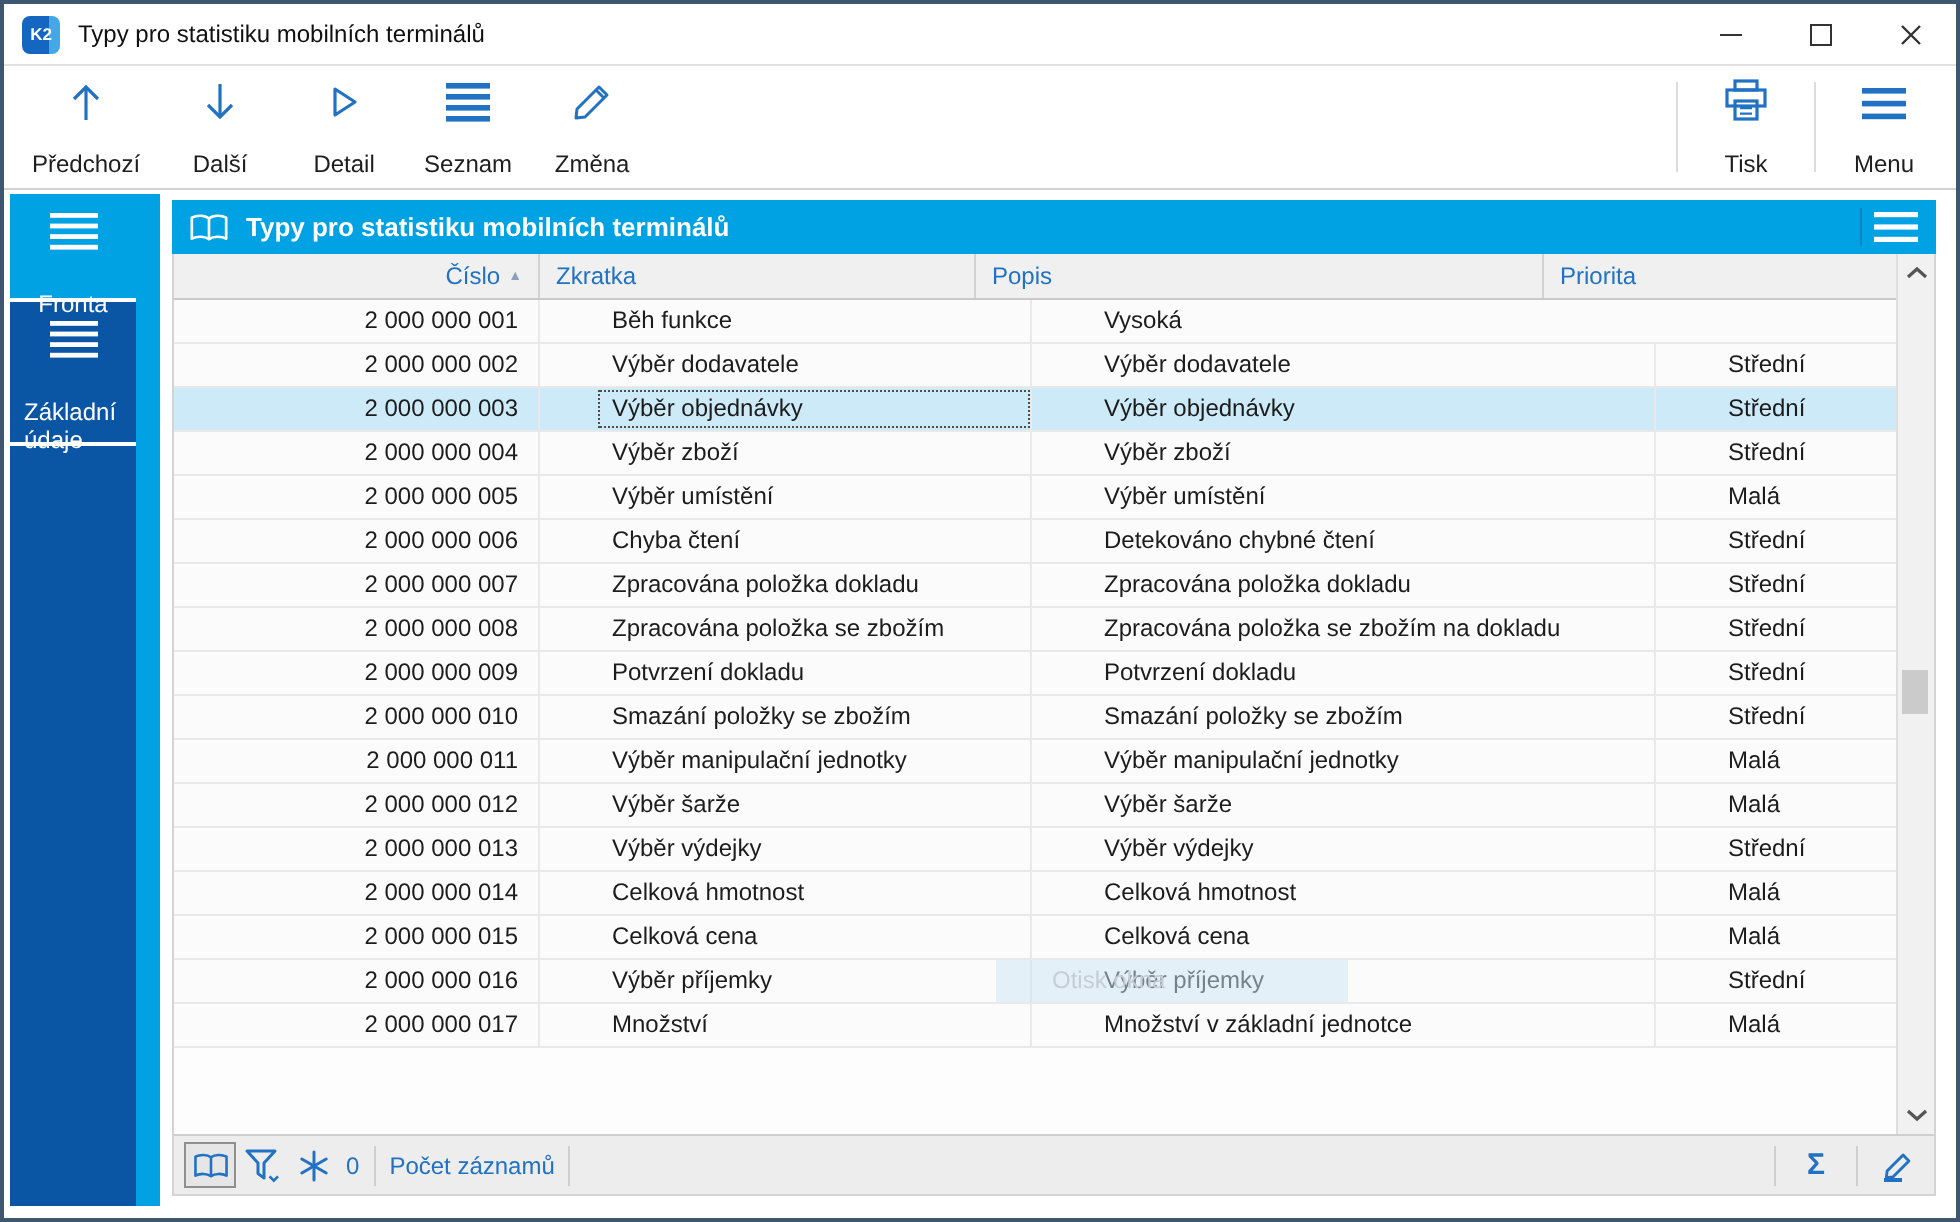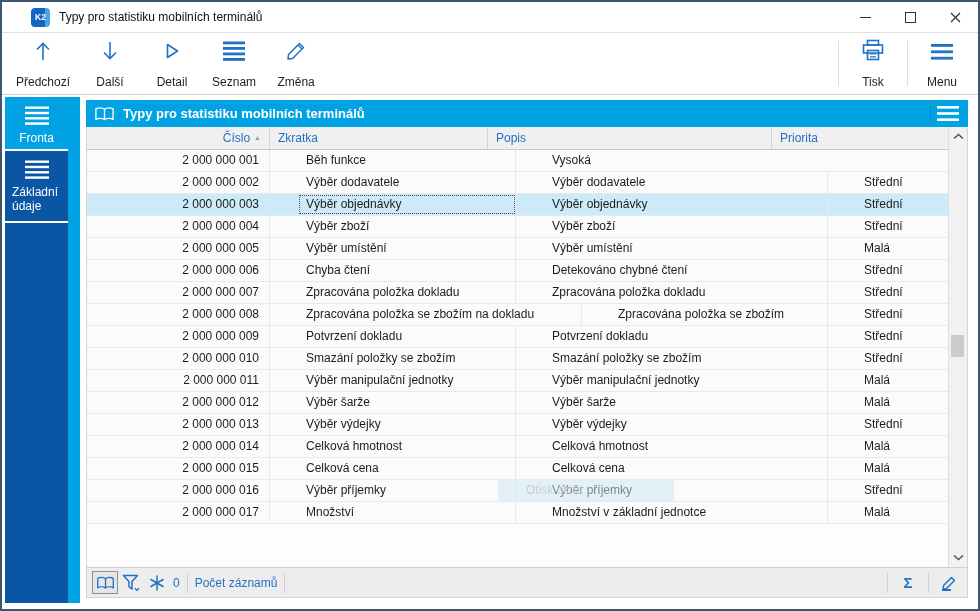--- a/index.html
+++ b/index.html
@@ -2,21 +2,21 @@
 <html><head>
 <meta charset="utf-8">
 <style>
   html,body{margin:0;padding:0;background:#cfd6dd;}
   .window{
     position:relative;width:980px;height:611px;box-sizing:border-box;
     border:2px solid #3f5671;background:#fff;overflow:hidden;
     font-family:"Liberation Sans",sans-serif;
   }
   
-  .titlebar{position:absolute;top:0;left:0;right:0;height:30px;background:#fff;display:flex;align-items:center;padding-left:9px;margin-left:20px;}
+  .titlebar{position:absolute;top:0;left:0;right:0;height:30px;background:#fff;display:flex;align-items:center;padding-left:9px;}
   .app-icon{width:19px;height:19px;border-radius:4px;background:linear-gradient(90deg,#1566c0 72%,#45a8e6 72%);
     color:#fff;font-size:8.5px;font-weight:bold;display:flex;align-items:center;justify-content:center;letter-spacing:0;}
   .win-title{margin-left:9px;font-size:12px;color:#101010;}
   .win-controls{position:absolute;right:0;top:0;height:30px;display:flex;}
   .win-btn{width:45px;height:30px;display:flex;align-items:center;justify-content:center;color:#333;}
   .min-glyph{width:11px;height:1px;background:#333;}
   .max-glyph{width:9px;height:9px;border:1px solid #333;}
   
   .toolbar{position:absolute;top:30px;left:0;right:0;height:63px;box-sizing:border-box;
     border-top:1px solid #e2e2e2;border-bottom:1px solid #d2d2d2;background:#fff;
@@ -30,21 +30,21 @@
   .main{position:absolute;top:93px;left:0;right:0;bottom:0;background:#fff;}
   
   .sidebar{position:absolute;left:3px;top:2px;bottom:6px;width:75px;background:#0a55a4;}
   .sb-strip{position:absolute;right:0;top:0;bottom:0;width:12px;background:#00a2e3;}
   .sb-tabs{position:absolute;left:0;top:0;width:63px;}
   .sb-tab{box-sizing:border-box;border-bottom:2px solid #fff;color:#fff;padding-top:9px;}
   .sb-tab.active{background:#00a2e3;}
   .sb-tab:nth-child(1){height:54px;}
   .sb-tab:nth-child(2){height:72px;}
   .sb-burger{display:flex;justify-content:center;}
-  .sb-label{font-size:12px;margin-top:5px;text-align:center;line-height:14px;padding:0 3px;}
+  .sb-label{font-size:12px;margin-top:19px;text-align:center;line-height:14px;padding:0 3px;}
   .sb-tab:nth-child(2) .sb-label{text-align:left;padding-left:7px;}
   
   .panel{position:absolute;left:84px;right:10px;top:5px;bottom:11px;box-sizing:border-box;
     border:1px solid #d4d4d4;border-top:none;background:#fdfdfd;}
   .panel-header{position:absolute;left:-1px;right:-1px;top:0;height:27px;background:#00a2e3;
     display:flex;align-items:center;color:#fff;padding-left:8px;box-sizing:border-box;}
   .ph-title{font-weight:bold;font-size:13px;margin-left:8px;white-space:nowrap;}
   .ph-sep{position:absolute;right:37px;top:4px;bottom:4px;width:1px;background:#0d86c8;}
   .ph-burger{position:absolute;right:8px;top:5px;color:#fff;}
   
@@ -290,22 +290,22 @@
               <div class="td c3">Střední</div>
             </div>
             <div class="tr">
               <div class="td c0 num">2 000 000 007</div>
               <div class="td c1">Zpracována položka dokladu</div>
               <div class="td c2">Zpracována položka dokladu</div>
               <div class="td c3">Střední</div>
             </div>
             <div class="tr">
               <div class="td c0 num">2 000 000 008</div>
+              <div class="td c1">Zpracována položka se zbožím</div>
               <div class="td c2">Zpracována položka se zbožím na dokladu</div>
-              <div class="td c1">Zpracována položka se zbožím</div>
               <div class="td c3">Střední</div>
             </div>
             <div class="tr">
               <div class="td c0 num">2 000 000 009</div>
               <div class="td c1">Potvrzení dokladu</div>
               <div class="td c2">Potvrzení dokladu</div>
               <div class="td c3">Střední</div>
             </div>
             <div class="tr">
               <div class="td c0 num">2 000 000 010</div>

